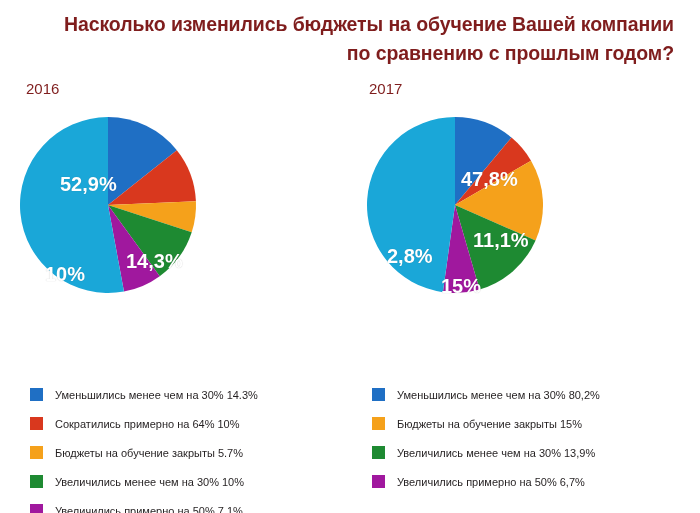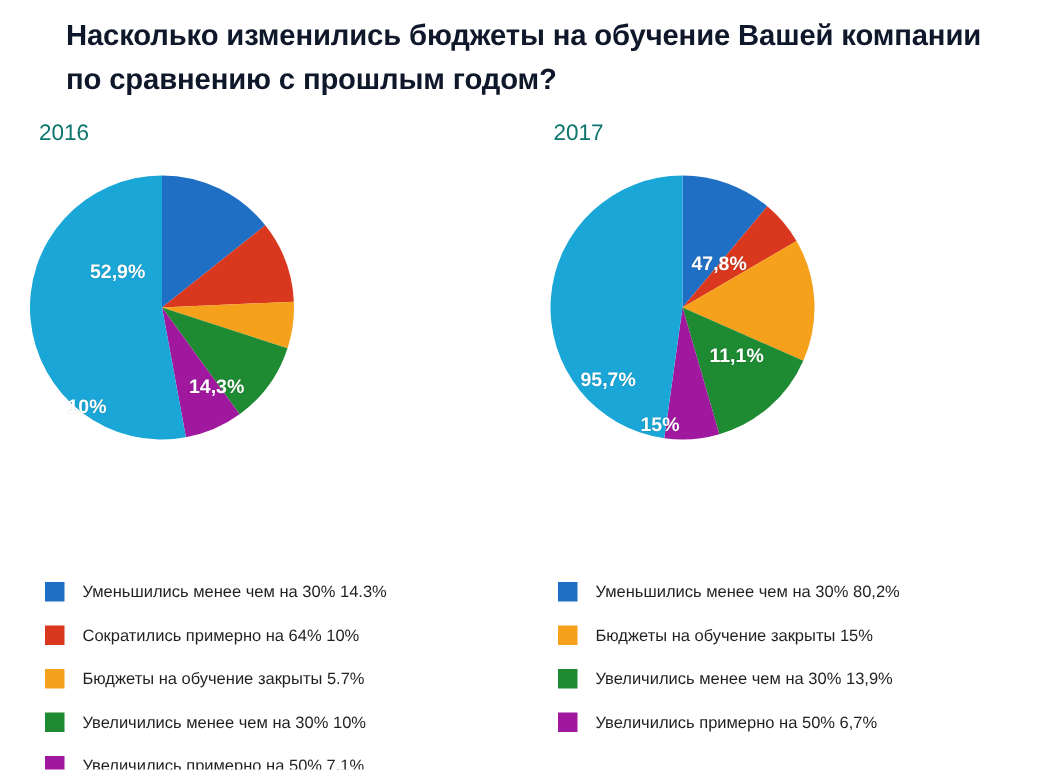--- a/index.html
+++ b/index.html
@@ -16,53 +16,54 @@
     position: relative;
   }
   .title {
     position: absolute;
     left: 44px;
     top: 10px;
     width: 630px;
     font-size: 19.5px;
     font-weight: bold;
     line-height: 29px;
-    color: #0f172a;
+    color: #7f1d1d;
     letter-spacing: -0.1px;
+    text-align: right;
   }
   .panel {
     position: absolute;
     top: 80px;
   }
   .panel.left { left: 0px; width: 350px; }
   .panel.right { left: 350px; width: 350px; }
 
   .year-label {
     position: absolute;
     top: 0px;
     font-size: 15px;
-    color: #0f766e;
+    color: #7f1d1d;
   }
   .panel.left .year-label { left: 26px; }
   .panel.right .year-label { left: 19px; }
 
   .pie-wrap {
     position: absolute;
     top: 35px;
   }
   .panel.left .pie-wrap { left: 18px; }
   .panel.right .pie-wrap { left: 15px; }
 
   .pie-svg {
     display: block;
   }
 
   .pie-label {
     position: absolute;
-    font-size: 13px;
+    font-size: 20px;
     font-weight: bold;
     color: #ffffff;
     white-space: nowrap;
     text-shadow: 0 0 1px rgba(0,0,0,0.25);
   }
 
   .legend {
     position: absolute;
     top: 300px;
     font-size: 13.5px;
@@ -147,22 +148,22 @@
           <path d="M90,90 L90.00,2.00 A88,88 0 0,1 146.52,22.55 Z" fill="#1f6fc4"></path>
           <path d="M90,90 L146.52,22.55 A88,88 0 0,1 166.03,45.68 Z" fill="#d9381e"></path>
           <path d="M90,90 L166.03,45.68 A88,88 0 0,1 170.54,125.46 Z" fill="#f5a11b"></path>
           <path d="M90,90 L170.54,125.46 A88,88 0 0,1 114.55,174.51 Z" fill="#1e8a32"></path>
           <path d="M90,90 L114.55,174.51 A88,88 0 0,1 77.87,177.16 Z" fill="#a0189e"></path>
           <path d="M90,90 L77.87,177.16 A88,88 0 0,1 90.00,2.00 Z" fill="#1aa7d8"></path>
         </g>
     </svg>
     <div class="pie-label" style="left:48px; top:53px;margin-left:48px;">47,8%</div>
     <div class="pie-label" style="left:108px; top:100px;margin-top:14px;">11,1%</div>
-    <div class="pie-label" style="left:22px; top:130px;">95,7%</div>
-    <div class="pie-label" style="left:62px; top:160px;">15%</div>
+    <div class="pie-label" style="left:22px; top:130px;">2,8%</div>
+    <div class="pie-label" style="left:76px; top:160px;">15%</div>
   </div>
 
   <div class="legend">
     <div class="legend-row">
       <span class="swatch" style="background:#1f6fc4"></span>
       <span class="legend-text">Уменьшились менее чем на 30%   80,2%</span>
     </div>
     <div class="legend-row">
       <span class="swatch" style="background:#f5a11b"></span>
       <span class="legend-text">Бюджеты на обучение закрыты  15%</span>

